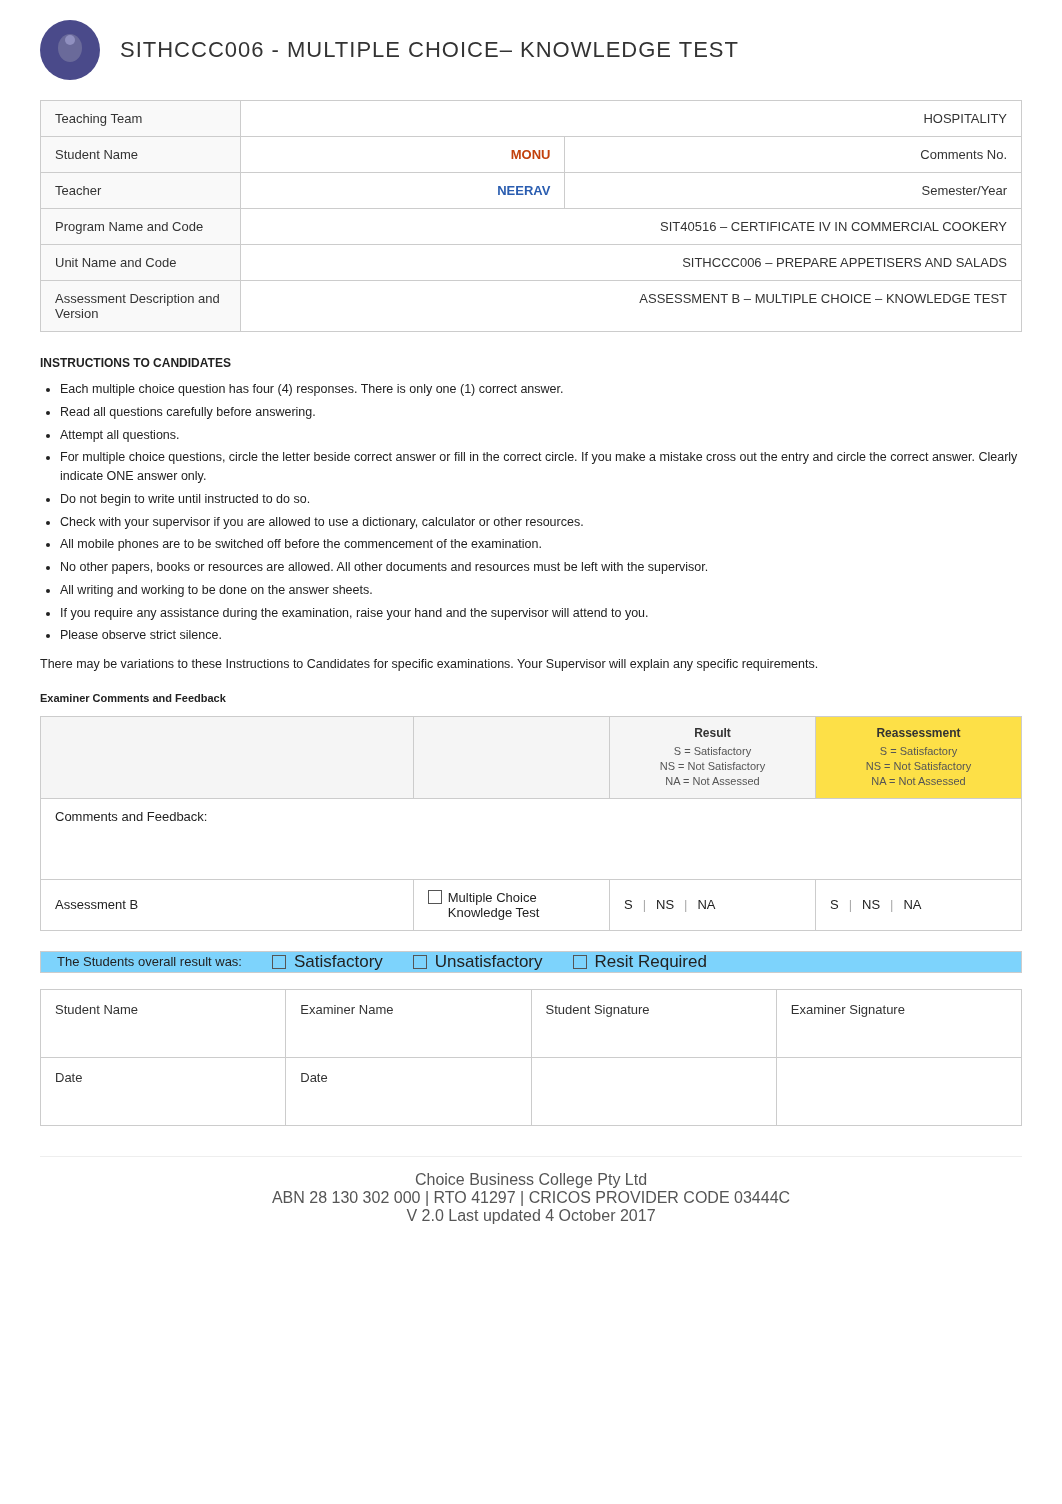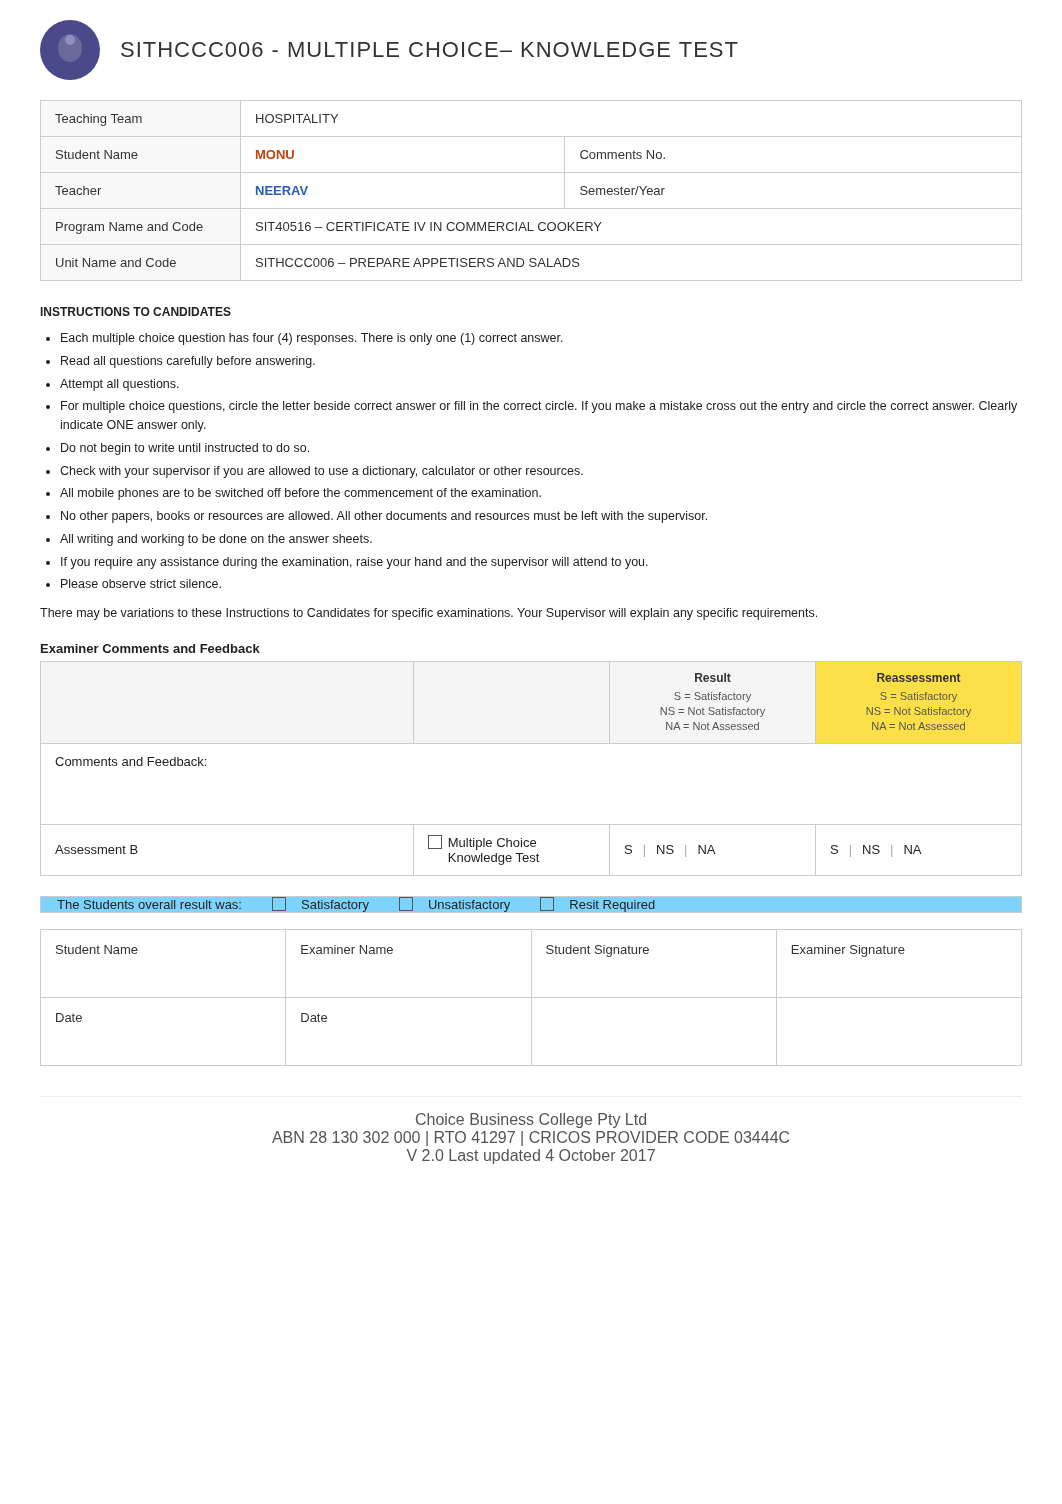--- a/index.html
+++ b/index.html
@@ -47,20 +47,21 @@
       vertical-align: top;
     }
     .info-table .label-cell {
       width: 200px;
       font-weight: normal;
       color: #333;
       background: #f9f9f9;
     }
     .info-table .value-cell {
       color: #333;
+      text-align: right;
     }
     .info-table .value-blue {
       color: #2a5db0;
       font-weight: bold;
     }
     .instructions-heading {
       font-size: 12px;
       font-weight: bold;
       text-transform: uppercase;
       margin-bottom: 10px;
@@ -72,23 +73,23 @@
       margin-bottom: 10px;
     }
     .instructions-body ul {
       margin-left: 20px;
       list-style-type: disc;
     }
     .instructions-body ul li {
       margin-bottom: 4px;
     }
     .examiner-heading {
-      font-size: 13px;
+      font-size: 11px;
       font-weight: bold;
-      margin-bottom: 5px;
+      margin-bottom: 12px;
       margin-top: 18px;
     }
     .result-table {
       width: 100%;
       border-collapse: collapse;
       margin-bottom: 20px;
     }
     .result-table td, .result-table th {
       border: 1px solid #ccc;
       padding: 8px 12px;
@@ -138,22 +139,22 @@
       align-items: center;
       gap: 30px;
     }
     .overall-result-label {
       font-size: 13px;
       min-width: 180px;
     }
     .result-option {
       display: flex;
       align-items: center;
-      gap: 15px;
-      font-size: 13px;
+      gap: 8px;
+      font-size: 17px;
     }
     .sign-table {
       width: 100%;
       border-collapse: collapse;
       margin-bottom: 20px;
     }
     .sign-table td {
       border: 1px solid #ccc;
       padding: 12px 14px;
       vertical-align: top;
@@ -212,20 +213,24 @@
       <td class="value-cell value-blue" style="color: rgb(42, 93, 176); font-weight: bold;">NEERAV</td>
       <td class="value-cell">Semester/Year</td>
     </tr>
     <tr>
       <td class="label-cell">Program Name and Code</td>
       <td class="value-cell" colspan="2">SIT40516  – CERTIFICATE IV IN COMMERCIAL COOKERY</td>
     </tr>
     <tr>
       <td class="label-cell">Unit Name and Code</td>
       <td class="value-cell" colspan="2">SITHCCC006  – PREPARE APPETISERS AND SALADS</td>
+    </tr>
+    <tr>
+      <td class="label-cell">Assessment Description and Version</td>
+      <td class="value-cell" colspan="2">ASSESSMENT B  – MULTIPLE CHOICE – KNOWLEDGE TEST</td>
     </tr>
   </tbody>
 </table>
 
 <div class="instructions-heading">INSTRUCTIONS TO CANDIDATES</div>
 <div class="instructions-body">
   <ul>
     <li>Each multiple choice question has four (4) responses. There is only one (1) correct answer.</li>
     <li>Read all questions carefully before answering.</li>
     <li>Attempt all questions.</li>

